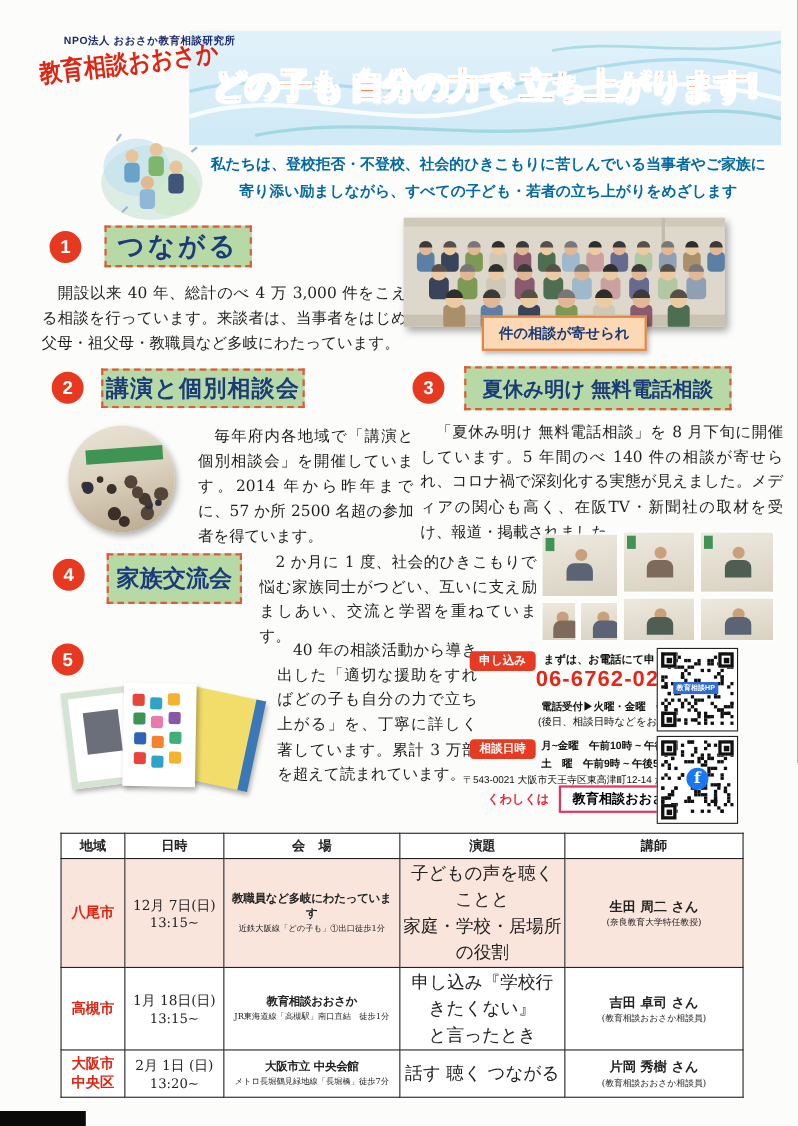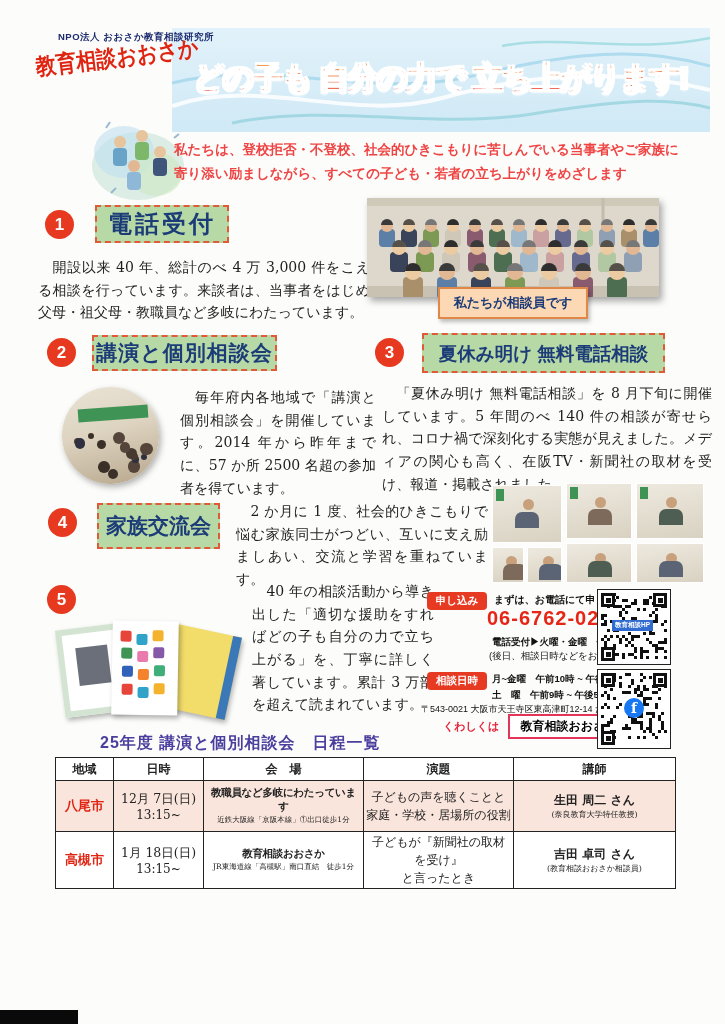--- a/index.html
+++ b/index.html
@@ -15,21 +15,21 @@
         letter-spacing:-1px;color:#f0653f;white-space:nowrap;
         text-shadow:-2px -2px 0 #fff,2px -2px 0 #fff,-2px 2px 0 #fff,2px 2px 0 #fff,0 3px 2px rgba(255,255,255,.9);}
   @supports (-webkit-background-clip:text){
     .main-title{background:linear-gradient(180deg,#f7a04a 10%,#ee5a50 85%);-webkit-background-clip:text;
                 background-clip:text;color:transparent;}
   }
   .org-line{left:58px;top:31px;font-size:9.5px;font-weight:bold;color:#1b2a6e;letter-spacing:.5px;}
   .logo-line{left:34px;top:52px;font-size:23px;font-weight:900;color:#e02412;white-space:nowrap;
              transform:rotate(-7deg) scaleX(.88);transform-origin:left top;}
   .illus{left:86px;top:108px;width:104px;height:96px;}
-  .intro{left:174px;top:138px;width:540px;font-size:13.5px;font-weight:600;line-height:1.8;color:#ef4444;}
+  .intro{left:174px;top:138px;width:540px;font-size:13.5px;font-weight:600;line-height:1.8;color:#0369a1;text-align:center;}
 
   
   .ncirc{width:29px;height:29px;border-radius:50%;background:#e6391f;color:#fff;font-weight:bold;font-size:17px;
          display:flex;align-items:center;justify-content:center;}
   .gbox{background:#b7d9a6;border:2px dashed #e05a38;color:#1c3c78;font-weight:bold;
         display:flex;align-items:center;justify-content:center;box-sizing:border-box;}
   .jtext{font-family:"DejaVu Serif","Liberation Serif",serif;font-size:14px;line-height:1.62;color:#1e1e1e;text-align:justify;}
 
   
   .photo-frame{box-shadow:3px 4px 7px rgba(0,0,0,.35);background:#d8d3c6;}
@@ -83,21 +83,21 @@
   table.sched{position:absolute;left:55px;top:757px;width:620px;border-collapse:collapse;table-layout:fixed;
               background:#fff;font-family:"DejaVu Serif","Liberation Serif",serif;}
   table.sched th,table.sched td{border:1.6px solid #222;text-align:center;vertical-align:middle;padding:1px 2px;overflow:hidden;}
   table.sched th{font-size:12px;font-weight:bold;height:20px;font-family:"Liberation Sans",sans-serif;}
   tr.pink{background:#fae5dc;}
   .region{color:#e02412;font-weight:bold;font-size:13px;font-family:"Liberation Sans",sans-serif;line-height:1.3;}
   .date{display:block;font-size:12.5px;}
   .time{display:block;font-size:12px;}
   .venue{display:block;font-size:10.5px;font-weight:bold;letter-spacing:-.3px;}
   .access{display:block;font-size:7.5px;color:#222;line-height:1.5;}
-  .topic{font-size:12px;line-height:1.5;}
+  .topic{font-size:16px;line-height:1.5;}
   .speaker{display:block;font-size:12px;font-weight:bold;}
   .affil{display:block;font-size:8px;}
 
   .black-bar{left:0;top:1010px;width:78px;height:14px;background:#0a0a0a;}
 </style>
 </head>
 <body>
 
 <div class="page">
 
@@ -125,21 +125,21 @@
       <rect x="67" y="50" width="14" height="18" rx="4" fill="#3f567a"></rect>
     <circle cx="48" cy="58" r="6" fill="#e2b894"></circle>
       <rect x="41" y="64" width="14" height="18" rx="4" fill="#8fb8d8"></rect>
     <path d="M20,20 l4,-6 M88,30 l5,-4 M30,80 l-5,5" stroke="#9ab8d0" stroke-width="2"></path>
   </svg>
 
   <div class="abs intro pre">私たちは、登校拒否・不登校、社会的ひきこもりに苦しんでいる当事者やご家族に
 寄り添い励ましながら、すべての子ども・若者の立ち上がりをめざします</div>
 
   <div class="abs ncirc" style="left:45px;top:210px">1</div>
-  <div class="abs gbox" style="left:95px;top:205px;width:134px;height:38px;font-size:24px;letter-spacing:3px">電話受付</div>
+  <div class="abs gbox" style="left:95px;top:205px;width:134px;height:38px;font-size:24px;letter-spacing:3px">つながる</div>
   <div class="abs jtext" style="left:38px;top:256px;width:332px">　開設以来 40 年、総計のべ 4 万 3,000 件をこえる相談を行っています。来談者は、当事者をはじめ父母・祖父母・教職員など多岐にわたっています。</div>
 
   <div class="abs photo-frame" style="left:367px;top:198px;width:292px;height:99px">
     <svg id="gp-people" width="292" height="99" viewBox="0 0 292 99">
       <rect width="292" height="99" fill="#ddd8cb"></rect>
       <rect x="0" y="0" width="292" height="8" fill="#cfc9ba"></rect>
       <line x1="236" y1="0" x2="236" y2="60" stroke="#c2bcac" stroke-width="3"></line>
       <rect x="0" y="88" width="292" height="11" fill="#c9c2b2"></rect>
     <rect x="12" y="31" width="16" height="18" rx="4" fill="#5b7fa6"></rect>
         <circle cx="20" cy="28" r="6" fill="#e2b894"></circle>
@@ -226,21 +226,21 @@
         <circle cx="182" cy="74" r="8" fill="#eccaa2"></circle>
         <path d="M 174 73 a 8 8 0 0 1 16 0" fill="#2e2e2e"></path>
         <rect x="206" y="79" width="20" height="22" rx="4" fill="#8a5a6e"></rect>
         <circle cx="216" cy="74" r="8" fill="#e2b894"></circle>
         <path d="M 208 73 a 8 8 0 0 1 16 0" fill="#3a3a3a"></path>
         <rect x="240" y="79" width="20" height="22" rx="4" fill="#4e6e52"></rect>
         <circle cx="250" cy="74" r="8" fill="#eccaa2"></circle>
         <path d="M 242 73 a 8 8 0 0 1 16 0" fill="#55504a"></path>
       </svg>
   </div>
-  <div class="abs caption" style="left:438px;top:287px;width:146px;height:28px">私たちが相談員です</div>
+  <div class="abs caption" style="left:438px;top:287px;width:146px;height:28px">件の相談が寄せられ</div>
 
   <div class="abs ncirc" style="left:47px;top:338px">2</div>
   <div class="abs gbox" style="left:92px;top:335px;width:185px;height:36px;font-size:21px;letter-spacing:1px">講演と個別相談会</div>
   <div class="abs round-photo" style="left:62px;top:387px;width:97px;height:97px">
     <div class="banner"></div>
   <b style="position: absolute; border-radius: 50%; width: 10.126px; height: 10.126px; background: rgb(58, 48, 40); left: 47.0003%; top: 84.7239%;"></b>
       <b style="position: absolute; border-radius: 50%; width: 12.8029px; height: 12.8029px; background: rgb(84, 68, 58); left: 67.5956%; top: 75.0377%;"></b>
       <b style="position: absolute; border-radius: 50%; width: 6.55263px; height: 6.55263px; background: rgb(46, 48, 64); left: 72.6028%; top: 71.3727%;"></b>
       <b style="position: absolute; border-radius: 50%; width: 7.09833px; height: 7.09833px; background: rgb(70, 58, 48); left: 12.4867%; top: 52.3599%;"></b>
       <b style="position: absolute; border-radius: 50%; width: 9.01141px; height: 9.01141px; background: rgb(58, 48, 40); left: 36.4434%; top: 55.0171%;"></b>
@@ -639,21 +639,20 @@
       </div>
     <div class="finder" style="right:3px;top:3px">
         <i></i>
       </div>
     <div class="finder" style="left:3px;bottom:3px">
         <i></i>
       </div>
     <div class="fb">f</div>
   </div>
 
-  <div class="abs sched-title">25年度 講演と個別相談会　日程一覧</div>
   <table class="sched">
     <colgroup>
         <col style="width:58px">
         <col style="width:90px">
         <col style="width:160px">
         <col style="width:150px">
         <col style="width:162px">
       </colgroup>
     <tbody>
         <tr>
@@ -664,43 +663,60 @@
       <th>講師</th>
     </tr>
     <tr class="pink" style="height:51px">
       <td class="region pre">八尾市</td>
       <td>
             <span class="date">12月 7日(日)</span>
             <span class="time">13:15~</span>
           </td>
       <td>
             <span class="venue">教職員など多岐にわたっています</span>
-            <span class="access pre">近鉄大阪線「京阪本線」①出口徒歩1分</span>
+            <span class="access pre">近鉄大阪線「どの子も」①出口徒歩1分</span>
           </td>
       <td class="topic pre">子どもの声を聴くことと
 家庭・学校・居場所の役割</td>
       <td>
             <span class="speaker">生田 周二 さん</span>
             <span class="affil">(奈良教育大学特任教授)</span>
           </td>
     </tr>
     <tr style="height:45px">
       <td class="region pre">高槻市</td>
       <td>
             <span class="date">1月 18日(日)</span>
             <span class="time">13:15~</span>
           </td>
       <td>
             <span class="venue">教育相談おおさか</span>
             <span class="access pre">JR東海道線「高槻駅」南口直結　徒歩1分</span>
           </td>
-      <td class="topic pre">子どもが『新聞社の取材を受け』
+      <td class="topic pre">申し込み『学校行きたくない』
 と言ったとき</td>
       <td>
             <span class="speaker">吉田 卓司 さん</span>
+            <span class="affil">(教育相談おおさか相談員)</span>
+          </td>
+    </tr>
+    <tr style="height:43px">
+      <td class="region pre">大阪市
+中央区</td>
+      <td>
+            <span class="date">2月 1日 (日)</span>
+            <span class="time">13:20~</span>
+          </td>
+      <td>
+            <span class="venue">大阪市立 中央会館</span>
+            <span class="access pre">メトロ長堀鶴見緑地線「長堀橋」徒歩7分</span>
+          </td>
+      <td class="topic pre">話す 聴く つながる</td>
+      <td>
+            <span class="speaker">片岡 秀樹 さん</span>
             <span class="affil">(教育相談おおさか相談員)</span>
           </td>
     </tr>
   </tbody>
     </table>
 
   <div class="abs black-bar"></div>
 </div>
 
 </body></html>

